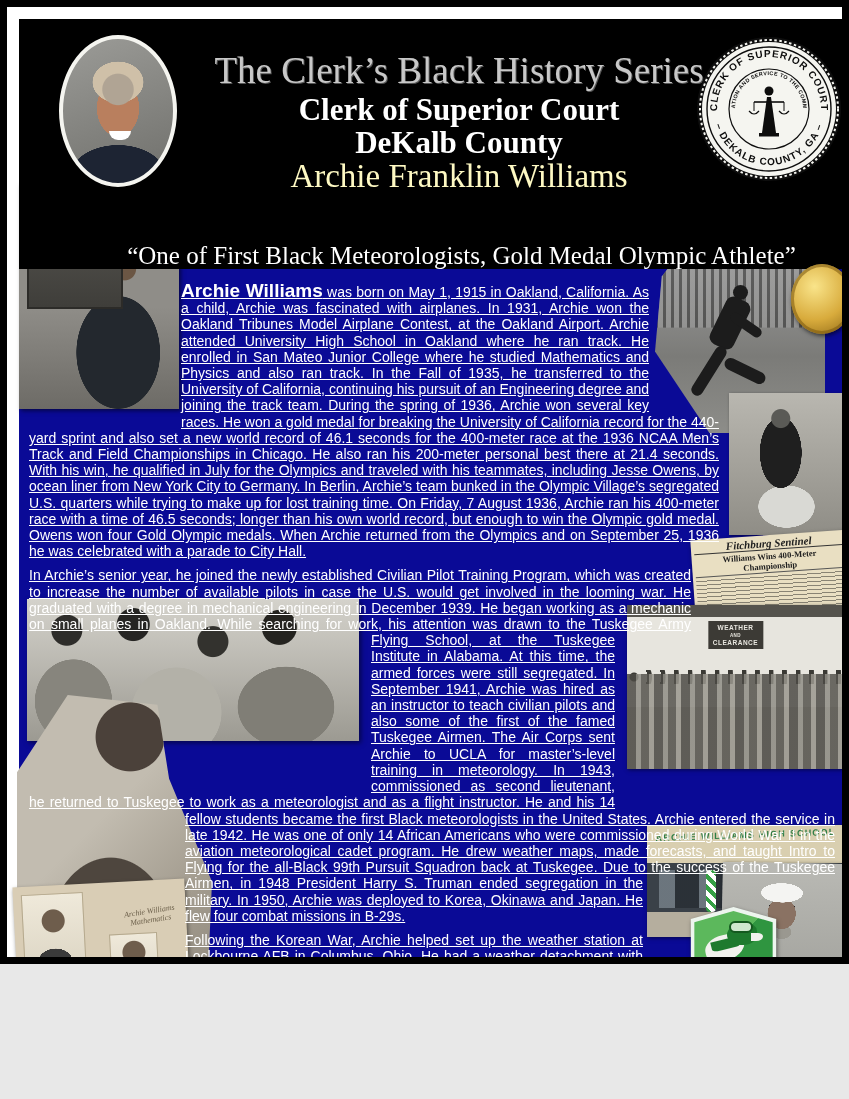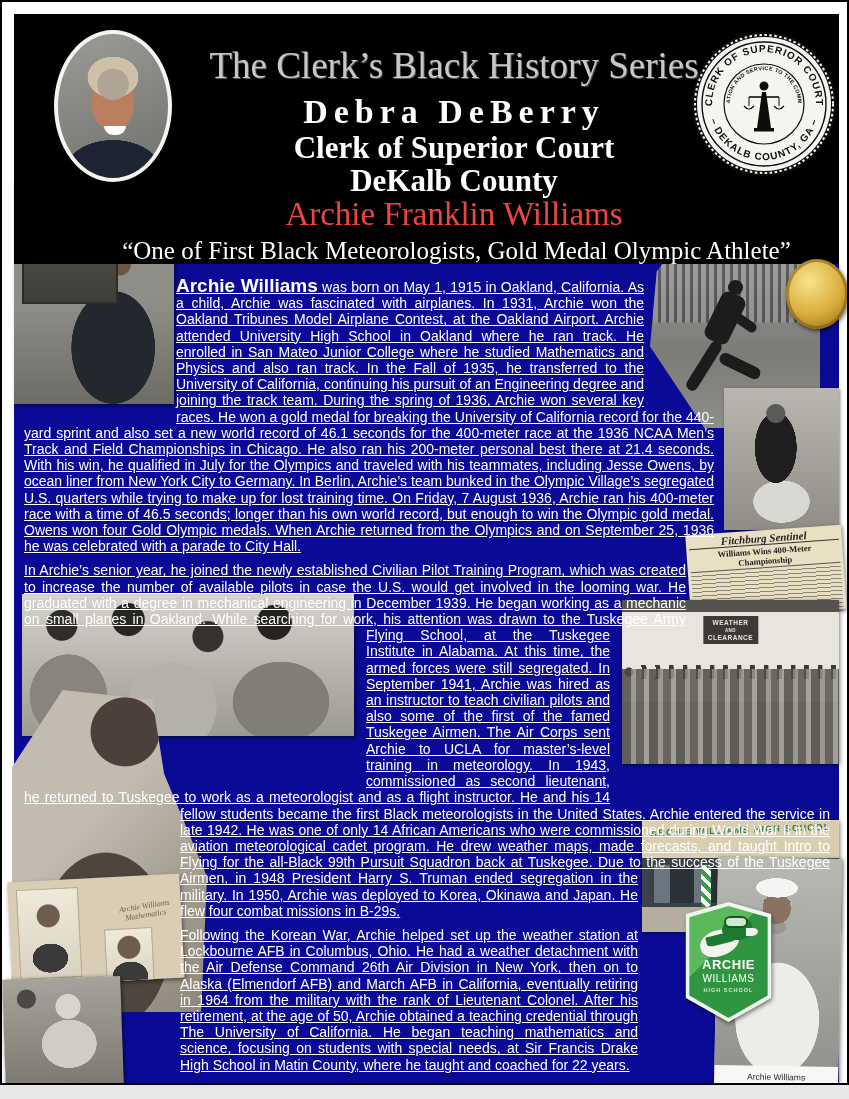--- a/index.html
+++ b/index.html
@@ -1,23 +1,23 @@
 <!DOCTYPE html>
 <html><head>
 <meta charset="utf-8">
 <style>
   html,body{margin:0;padding:0;background:#e8e8e8;}
-  .page{position:relative;width:849px;height:1085px;background:#ffffff;border:2px solid #000000;box-sizing:border-box;overflow:hidden;font-family:"Liberation Sans",sans-serif;}
+  .page{position:relative;width:849px;height:964px;background:#ffffff;border:7px solid #000000;box-sizing:border-box;overflow:hidden;font-family:"Liberation Sans",sans-serif;}
   .header{position:absolute;left:12px;top:12px;width:825px;height:250px;background:#000;z-index:2;}
   .hgroup{position:relative;z-index:3;text-align:center;padding:30px 110px 0 165px;font-family:"Liberation Serif",serif;}
   .series{font-size:37px;line-height:44px;color:#c8c8c8;text-shadow:1px 1px 0 #555;}
   .dname{font-size:34px;line-height:38px;margin-top:5px;color:#fff;font-weight:bold;letter-spacing:6px;}
   .dtitle{font-size:31px;line-height:33px;color:#fff;font-weight:bold;}
   .dcounty{font-size:31px;line-height:33px;color:#fff;font-weight:bold;text-align:center;}
-  .subject{font-size:33px;line-height:35px;color:#ef4444;}
+  .subject{font-size:33px;line-height:35px;color:#fef9c3;}
   .dates{font-size:26px;line-height:27px;color:#fff;}
   .tagline{position:absolute;left:70px;right:10px;top:223px;text-align:center;font-size:25px;line-height:27px;color:#fff;font-family:"Liberation Serif",serif;z-index:4;}
   .bodyblue{position:absolute;left:12px;top:262px;width:825px;height:825px;background:#0a0a96;z-index:0;}
   
   .article{position:absolute;left:12px;top:262px;width:825px;z-index:2;color:#fff;font-size:14px;line-height:16.2px;text-align:justify;padding:6px 9px 0 10px;box-sizing:border-box;}
   .article p{margin:8px 0 8px 0;text-decoration:underline;}
   .lead{font-weight:bold;font-size:19px;}
   .sp{float:left;}
   .spr{float:right;clear:right;}
   .sp-radio{width:152px;height:132px;}
@@ -79,21 +79,20 @@
 </head>
 <body>
 
 <div class="page">
 
   <div class="bodyblue"></div>
 
   <div class="header">
     <div class="hgroup">
       <div class="series">The Clerk’s Black History Series</div>
-      <div class="dname">Debra DeBerry</div>
       <div class="dtitle">Clerk of Superior Court</div>
       <div class="dcounty">DeKalb County</div>
       <div class="subject">Archie Franklin Williams</div>
     </div>
     <div class="tagline">“One of First Black Meteorologists, Gold Medal Olympic Athlete”</div>
   </div>
 
   <div class="ph ph-debra">
     <div class="smile"></div>
   </div>

